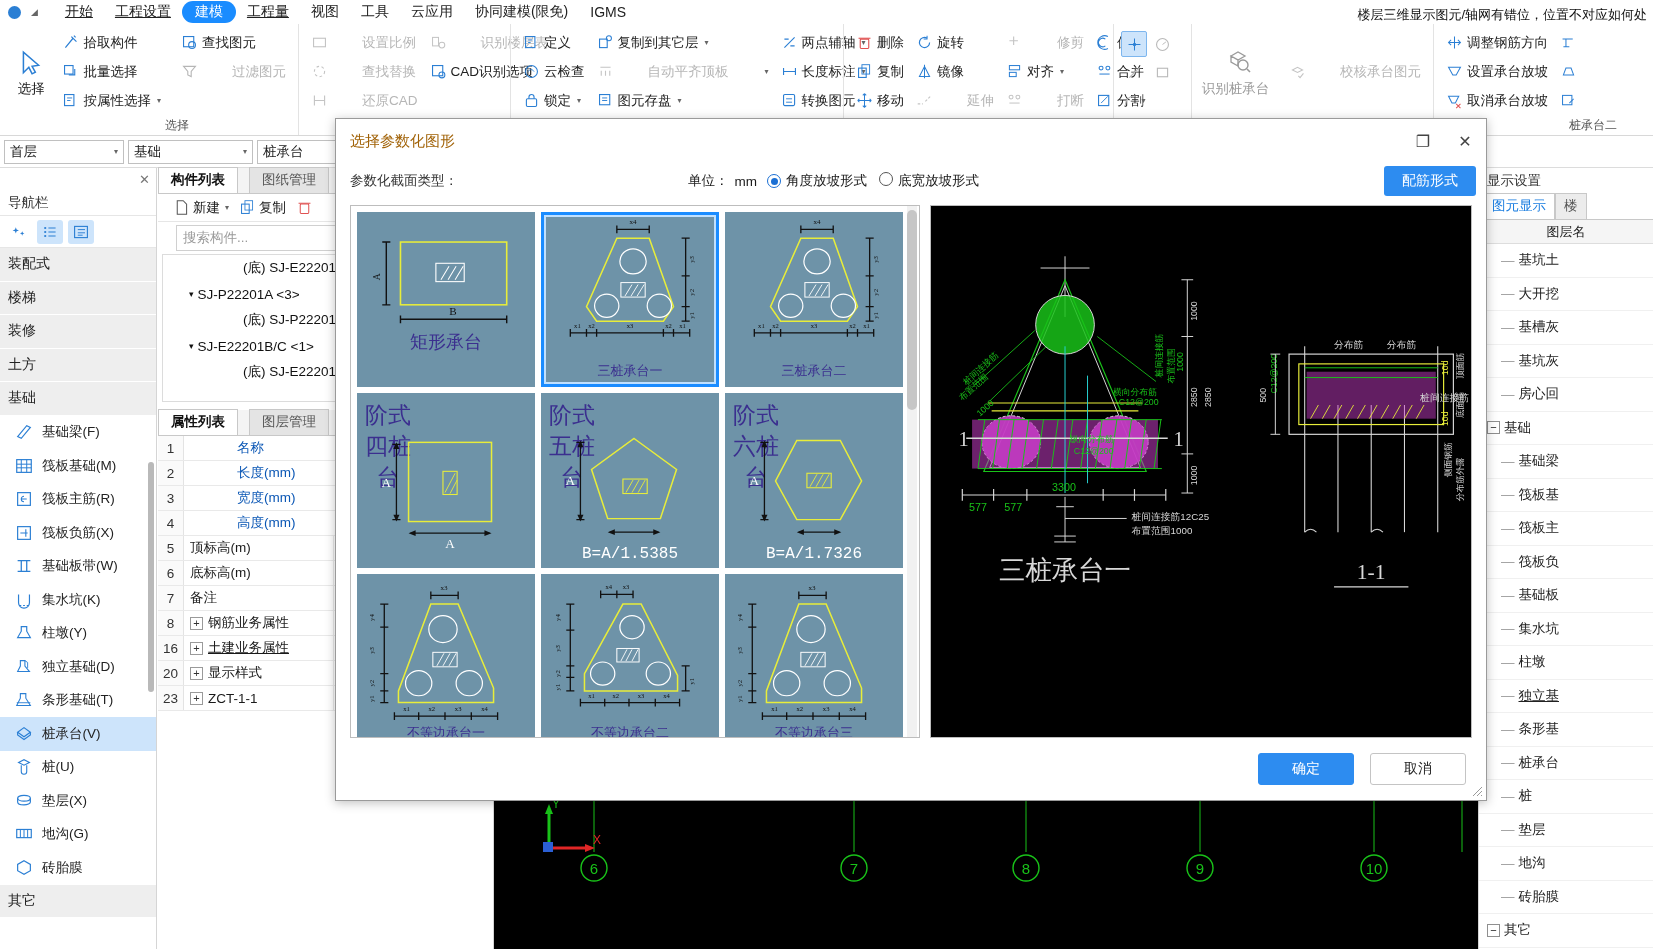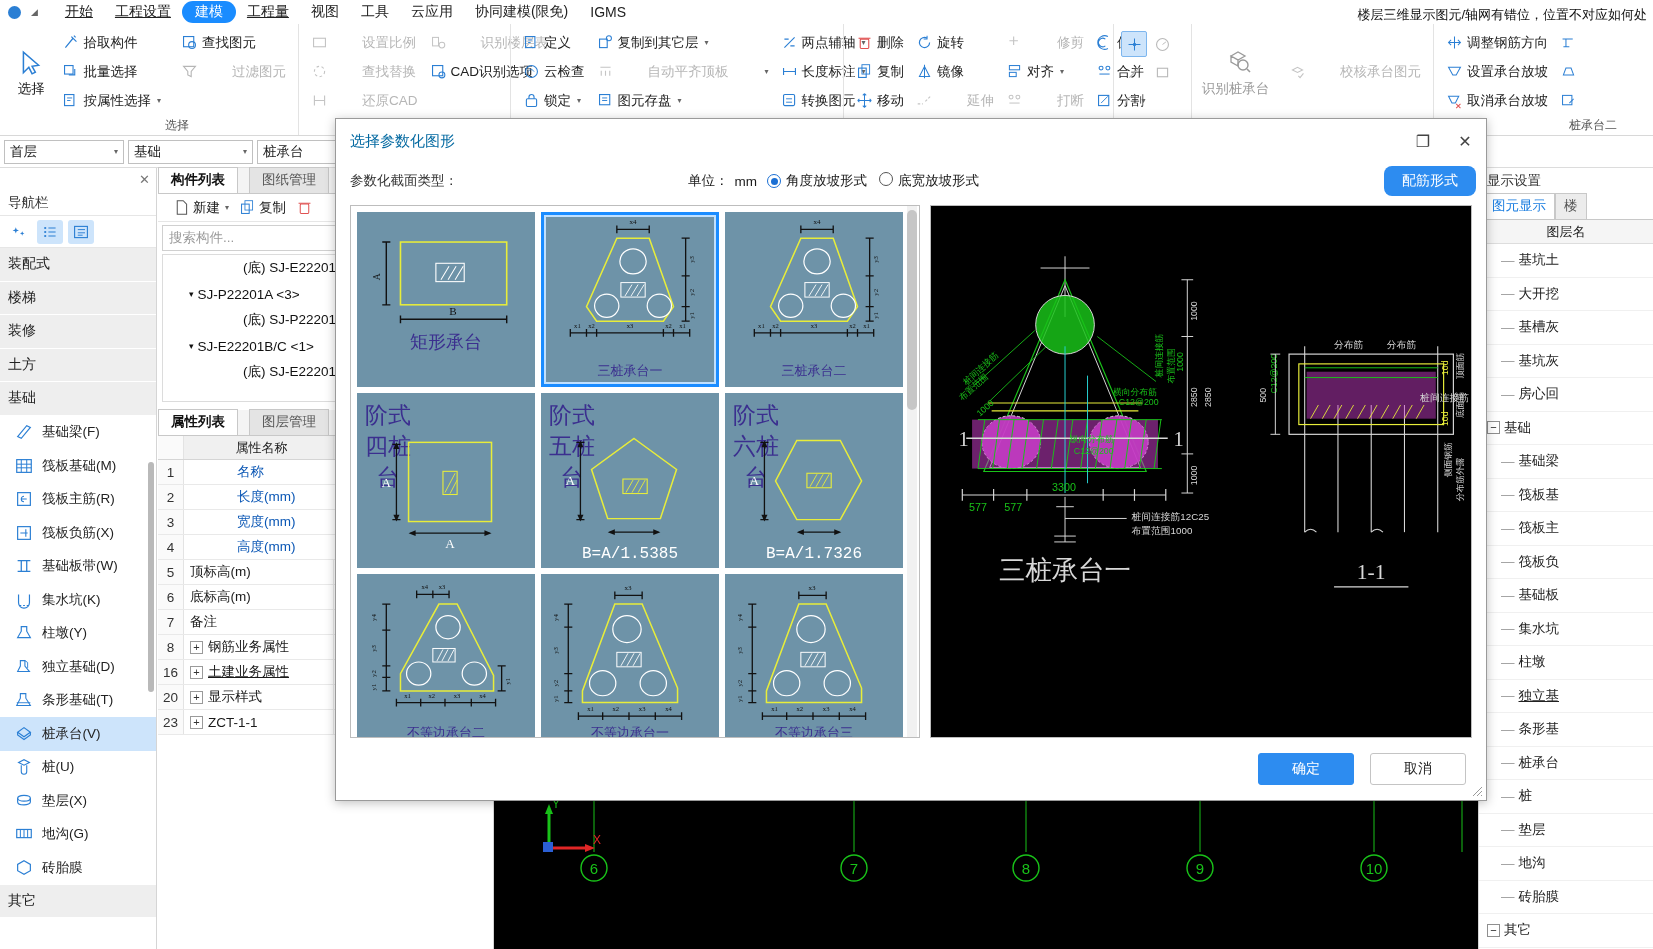--- a/index.html
+++ b/index.html
@@ -55,21 +55,21 @@
   .navitem .ic { width:20px; height:20px; flex:0 0 20px; }
   #navscroll { position:absolute; right:2px; top:214px; width:6px; height:230px; background:#b9b9b9; border-radius:3px; }
 
   
   #midpanel { position:absolute; left:158px; top:168px; width:336px; bottom:0; background:#fff; border-right:1px solid #d5d5d5; }
   .tabrow { height:26px; display:flex; align-items:flex-end; border-bottom:1px solid #c8c8c8; background:#f4f4f4; }
   .ptab { padding:3px 12px 4px 12px; font-size:13.5px; color:#555; background:#e4e4e4; border:1px solid #c8c8c8; border-bottom:none; margin-right:11px; }
   .ptab.on { background:#fff; color:#111; font-weight:bold; }
   .btnrow { height:28px; display:flex; align-items:center; gap:4px; padding:0 12px; border-bottom:1px solid #e6e6e6; font-size:13.5px; }
   .tbtn { display:flex; align-items:center; gap:3px; padding:2px 3px; }
-  .searchbox { height:26px; border:1px solid #d0d0d0; margin:3px 4px; display:flex; align-items:center; padding-left:6px; color:#9a9a9a; font-size:13.5px; }
+  .searchbox { height:26px; border:1px solid #d0d0d0; margin:3px 18px; display:flex; align-items:center; padding-left:6px; color:#9a9a9a; font-size:13.5px; }
   .treeitem { height:26px; display:flex; align-items:center; font-size:13.5px; color:#111; white-space:nowrap; }
   .grid-hdr { display:flex; height:24px; background:#f0f0f0; border-bottom:1px solid #d5d5d5; font-size:13px; }
   .grid-row { display:flex; height:25px; border-bottom:1px solid #e9e9e9; font-size:13.5px; }
   .c-idx { width:26px; flex:0 0 26px; display:flex; align-items:center; justify-content:center; color:#333; background:#fafafa; border-right:1px solid #e3e3e3; }
   .c-name { width:150px; flex:0 0 150px; display:flex; align-items:center; padding-left:6px; border-right:1px solid #e9e9e9; }
   .c-val { flex:1; display:flex; align-items:center; padding-left:6px; color:#555; }
   .c-name.blue { color:#0b57b5;margin-left:47px; }
   .plus { width:13px; height:13px; border:1px solid #9a9a9a; display:inline-flex; align-items:center; justify-content:center; font-size:11px; line-height:1; margin-right:5px; color:#333; background:#fff; }
 
   
@@ -82,30 +82,30 @@
   .rp-row { height:33.5px; display:flex; align-items:center; font-size:13.5px; color:#222; border-bottom:1px solid #f0f0f0; padding-left:6px; gap:4px; }
   .rp-row .dash { color:#9a9a9a; }
   .rp-sq { width:13px; height:13px; border:1px solid #8f8f8f; display:inline-flex; align-items:center; justify-content:center; font-size:11px; line-height:1; background:#fff; }
 
   
   #canvas { position:absolute; left:494px; top:790px; right:175px; bottom:0; background:#000; overflow:hidden; }
 
   
   #dialog { position:absolute; left:335px; top:118px; width:1152px; height:683px; background:#fff; border:1px solid #9a9a9a; box-shadow:0 2px 10px rgba(0,0,0,.25); }
   #dlg-titlebar { height:44px; display:flex; align-items:center; padding:0 10px 0 14px; }
-  #dlg-title { font-size:15px; color:#0369a1; }
+  #dlg-title { font-size:15px; color:#a16207; }
   #dlg-ctrls { margin-left:auto; display:flex; gap:20px; align-items:center; color:#444; }
   .dlgbtn { width:22px; height:22px; display:flex; align-items:center; justify-content:center; font-size:16px; }
   #dlg-subrow { height:36px; display:flex; align-items:center; padding:0 10px 0 14px; }
   #subtitle { font-size:13.5px; color:#333; }
   #unitgroup { display:flex; align-items:center; gap:6px; font-size:13.5px; margin-left:230px; }
   .radio { width:14px; height:14px; border:1.5px solid #555; border-radius:50%; display:inline-flex; align-items:center; justify-content:center; }
   .radio.on { border-color:#1a6fd4; }
   .radio.on::after { content:""; width:7px; height:7px; border-radius:50%; background:#1a6fd4; }
-  #rebar-btn { margin-left:auto; background:#2d8cf0; color:#fff; font-size:14px; padding:6px 18px; border-radius:8px; }
+  #rebar-btn { margin-left:auto; background:#2d8cf0; color:#fff; font-size:14px; padding:6px 18px; border-radius:3px; }
 
   #dlg-body { position:absolute; left:14px; top:86px; right:14px; bottom:62px; display:flex; gap:10px; }
   #shapegrid-wrap { width:570px; border:1px solid #bdbdbd; background:#fff; position:relative; overflow:hidden; }
   #shapegrid { display:grid; grid-template-columns:repeat(3,1fr); gap:6px; padding:6px 16px 6px 6px; }
   .thumb { background:#6e93a8; height:175px; position:relative; border:3px solid transparent; }
   .thumb.sel { border:3px solid #1a8cff; background:#6e93a8; box-shadow:inset 0 0 0 2px #bfe0ff; }
   .thumb svg { position:absolute; inset:0; width:100%; height:100%; }
   .thumb-label { position:absolute; left:0; right:0; bottom:4px; text-align:center; color:#3b2f8f; font-size:13px; }
   .thumb-label.big { font-size:23px; bottom:auto; top:6px; }
   #grid-scrollbar { position:absolute; right:2px; top:4px; width:10px; height:200px; background:#c6c6c6; border-radius:5px; }
@@ -704,25 +704,20 @@
       </div>
     <div class="treeitem" style="padding-left:80px">
         <span>(底) SJ-E22201B</span>
       </div>
   </div>
 
   <div style="height:8px"></div>
   <div class="tabrow">
     <div class="ptab on">属性列表</div>
     <div class="ptab">图层管理</div>
-  </div>
-  <div class="grid-hdr">
-    <div class="c-idx"></div>
-    <div class="c-name" style="justify-content:center">属性名称</div>
-    <div class="c-val"></div>
   </div>
   <div>
     <div class="grid-row">
         <div class="c-idx">1</div>
         <div class="c-name blue">名称</div>
         <div class="c-val">SJ-S</div>
       </div>
     <div class="grid-row">
         <div class="c-idx">2</div>
         <div class="c-name blue">长度(mm)</div>
@@ -1057,20 +1052,44 @@
             <path d="M81 94l7-13M87 94l7-13M93 94l7-13" stroke="#e8ed3a" stroke-width=".9"></path>
             <path d="M36 48v80M32 48h8M32 128h8" stroke="#111" stroke-width="1.3"></path>
             <polygon points="36,46 33,53 39,53" fill="#111"></polygon>
               <polygon points="36,130 33,123 39,123" fill="#111"></polygon>
             <text x="26" y="92" fill="#fff" font-size="13" text-anchor="middle" font-family="Liberation Serif, serif">A</text>
             <path d="M70 141h40" stroke="#111" stroke-width="1.3"></path>
             <polygon points="68,141 75,138 75,144" fill="#111"></polygon>
               <polygon points="112,141 105,138 105,144" fill="#111"></polygon>
           </svg>
           <div class="thumb-label" style="color:#ffffff;font-size:16px;bottom:2px;font-family:'Liberation Mono',monospace">B=A/1.7326</div>
+        </div>
+
+        <div class="thumb">
+          <svg viewBox="0 0 170 175" preserveAspectRatio="none">
+            <polygon points="70,28 97,28 132,115 132,130 38,130 38,118" fill="none" stroke="#e8ed3a" stroke-width="1.5"></polygon>
+            <circle cx="82" cy="54" r="14" fill="none" stroke="#fff" stroke-width="1.2"></circle>
+            <circle cx="58" cy="110" r="13" fill="none" stroke="#fff" stroke-width="1.2"></circle>
+            <circle cx="108" cy="110" r="13" fill="none" stroke="#fff" stroke-width="1.2"></circle>
+            <rect x="72" y="78" width="24" height="15" fill="none" stroke="#fff" stroke-width="1"></rect>
+            <path d="M76 92l7-13M82 92l7-13M88 92l7-13" stroke="#fff" stroke-width=".9"></path>
+            <path d="M70 19h27M70 15v8M97 15v8" stroke="#111" stroke-width="1.3"></path>
+            <text x="83" y="13" fill="#111" font-size="7" text-anchor="middle" font-family="Liberation Serif, serif">x3</text>
+            <path d="M24 28v102M20 28h8M20 52h8M20 100h8M20 118h8M20 130h8" stroke="#111" stroke-width="1.3"></path>
+            <text x="14" y="42" fill="#111" font-size="7" transform="rotate(-90 14 42)" text-anchor="middle" font-family="Liberation Serif, serif">y4</text>
+            <text x="14" y="76" fill="#111" font-size="7" transform="rotate(-90 14 76)" text-anchor="middle" font-family="Liberation Serif, serif">y3</text>
+            <text x="14" y="110" fill="#111" font-size="7" transform="rotate(-90 14 110)" text-anchor="middle" font-family="Liberation Serif, serif">y2</text>
+            <text x="14" y="126" fill="#111" font-size="7" transform="rotate(-90 14 126)" text-anchor="middle" font-family="Liberation Serif, serif">y1</text>
+            <path d="M34 144h102M34 140v8M58 140v8M84 140v8M110 140v8M136 140v8" stroke="#111" stroke-width="1.3"></path>
+            <text x="46" y="139" fill="#111" font-size="6.5" text-anchor="middle" font-family="Liberation Serif, serif">x1</text>
+            <text x="71" y="139" fill="#111" font-size="6.5" text-anchor="middle" font-family="Liberation Serif, serif">x2</text>
+            <text x="97" y="139" fill="#111" font-size="6.5" text-anchor="middle" font-family="Liberation Serif, serif">x3</text>
+            <text x="123" y="139" fill="#111" font-size="6.5" text-anchor="middle" font-family="Liberation Serif, serif">x4</text>
+          </svg>
+          <div class="thumb-label">不等边承台一</div>
         </div>
 
         <div class="thumb">
           <svg viewBox="0 0 170 175" preserveAspectRatio="none">
             <polygon points="78,28 96,28 132,102 132,118 40,118 40,100" fill="none" stroke="#e8ed3a" stroke-width="1.5"></polygon>
             <circle cx="87" cy="52" r="12" fill="none" stroke="#fff" stroke-width="1.2"></circle>
             <circle cx="58" cy="100" r="12" fill="none" stroke="#fff" stroke-width="1.2"></circle>
             <circle cx="113" cy="100" r="12" fill="none" stroke="#fff" stroke-width="1.2"></circle>
             <rect x="72" y="74" width="22" height="14" fill="none" stroke="#fff" stroke-width="1"></rect>
             <path d="M76 87l6-12M81 87l6-12M87 87l6-12" stroke="#fff" stroke-width=".9"></path>
@@ -1107,44 +1126,20 @@
             <text x="14" y="42" fill="#111" font-size="7" transform="rotate(-90 14 42)" text-anchor="middle" font-family="Liberation Serif, serif">y4</text>
             <text x="14" y="76" fill="#111" font-size="7" transform="rotate(-90 14 76)" text-anchor="middle" font-family="Liberation Serif, serif">y3</text>
             <text x="14" y="110" fill="#111" font-size="7" transform="rotate(-90 14 110)" text-anchor="middle" font-family="Liberation Serif, serif">y2</text>
             <text x="14" y="126" fill="#111" font-size="7" transform="rotate(-90 14 126)" text-anchor="middle" font-family="Liberation Serif, serif">y1</text>
             <path d="M34 144h102M34 140v8M58 140v8M84 140v8M110 140v8M136 140v8" stroke="#111" stroke-width="1.3"></path>
             <text x="46" y="139" fill="#111" font-size="6.5" text-anchor="middle" font-family="Liberation Serif, serif">x1</text>
             <text x="71" y="139" fill="#111" font-size="6.5" text-anchor="middle" font-family="Liberation Serif, serif">x2</text>
             <text x="97" y="139" fill="#111" font-size="6.5" text-anchor="middle" font-family="Liberation Serif, serif">x3</text>
             <text x="123" y="139" fill="#111" font-size="6.5" text-anchor="middle" font-family="Liberation Serif, serif">x4</text>
           </svg>
-          <div class="thumb-label">不等边承台一</div>
-        </div>
-
-        <div class="thumb">
-          <svg viewBox="0 0 170 175" preserveAspectRatio="none">
-            <polygon points="70,28 97,28 132,115 132,130 38,130 38,118" fill="none" stroke="#e8ed3a" stroke-width="1.5"></polygon>
-            <circle cx="82" cy="54" r="14" fill="none" stroke="#fff" stroke-width="1.2"></circle>
-            <circle cx="58" cy="110" r="13" fill="none" stroke="#fff" stroke-width="1.2"></circle>
-            <circle cx="108" cy="110" r="13" fill="none" stroke="#fff" stroke-width="1.2"></circle>
-            <rect x="72" y="78" width="24" height="15" fill="none" stroke="#fff" stroke-width="1"></rect>
-            <path d="M76 92l7-13M82 92l7-13M88 92l7-13" stroke="#fff" stroke-width=".9"></path>
-            <path d="M70 19h27M70 15v8M97 15v8" stroke="#111" stroke-width="1.3"></path>
-            <text x="83" y="13" fill="#111" font-size="7" text-anchor="middle" font-family="Liberation Serif, serif">x3</text>
-            <path d="M24 28v102M20 28h8M20 52h8M20 100h8M20 118h8M20 130h8" stroke="#111" stroke-width="1.3"></path>
-            <text x="14" y="42" fill="#111" font-size="7" transform="rotate(-90 14 42)" text-anchor="middle" font-family="Liberation Serif, serif">y4</text>
-            <text x="14" y="76" fill="#111" font-size="7" transform="rotate(-90 14 76)" text-anchor="middle" font-family="Liberation Serif, serif">y3</text>
-            <text x="14" y="110" fill="#111" font-size="7" transform="rotate(-90 14 110)" text-anchor="middle" font-family="Liberation Serif, serif">y2</text>
-            <text x="14" y="126" fill="#111" font-size="7" transform="rotate(-90 14 126)" text-anchor="middle" font-family="Liberation Serif, serif">y1</text>
-            <path d="M34 144h102M34 140v8M58 140v8M84 140v8M110 140v8M136 140v8" stroke="#111" stroke-width="1.3"></path>
-            <text x="46" y="139" fill="#111" font-size="6.5" text-anchor="middle" font-family="Liberation Serif, serif">x1</text>
-            <text x="71" y="139" fill="#111" font-size="6.5" text-anchor="middle" font-family="Liberation Serif, serif">x2</text>
-            <text x="97" y="139" fill="#111" font-size="6.5" text-anchor="middle" font-family="Liberation Serif, serif">x3</text>
-            <text x="123" y="139" fill="#111" font-size="6.5" text-anchor="middle" font-family="Liberation Serif, serif">x4</text>
-          </svg>
           <div class="thumb-label">不等边承台三</div>
         </div>
 
       </div>
     </div>
 
     <div id="preview">
       <svg width="100%" height="100%" viewBox="0 0 552 536" preserveAspectRatio="xMidYMid meet">
 
         <g stroke="#d8d8d8" stroke-width="1">

